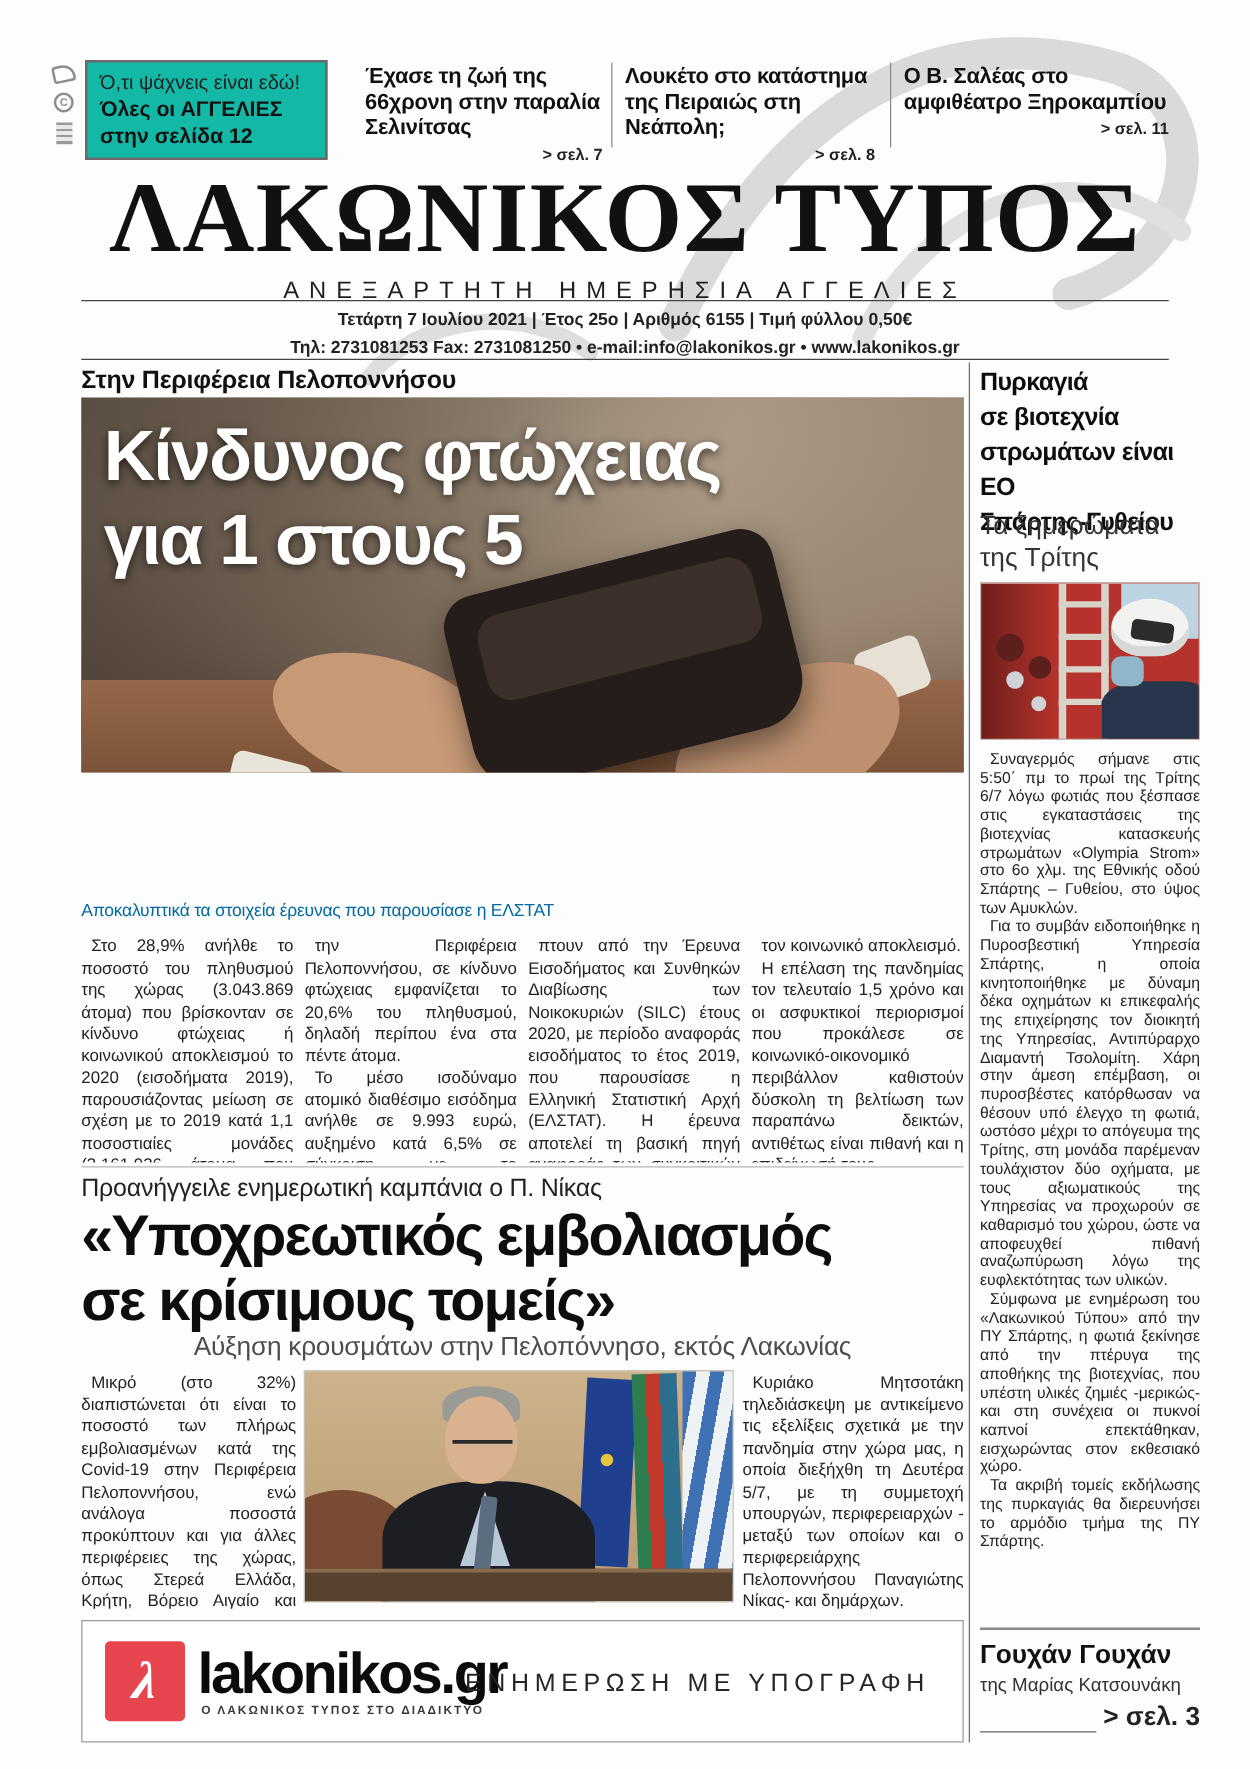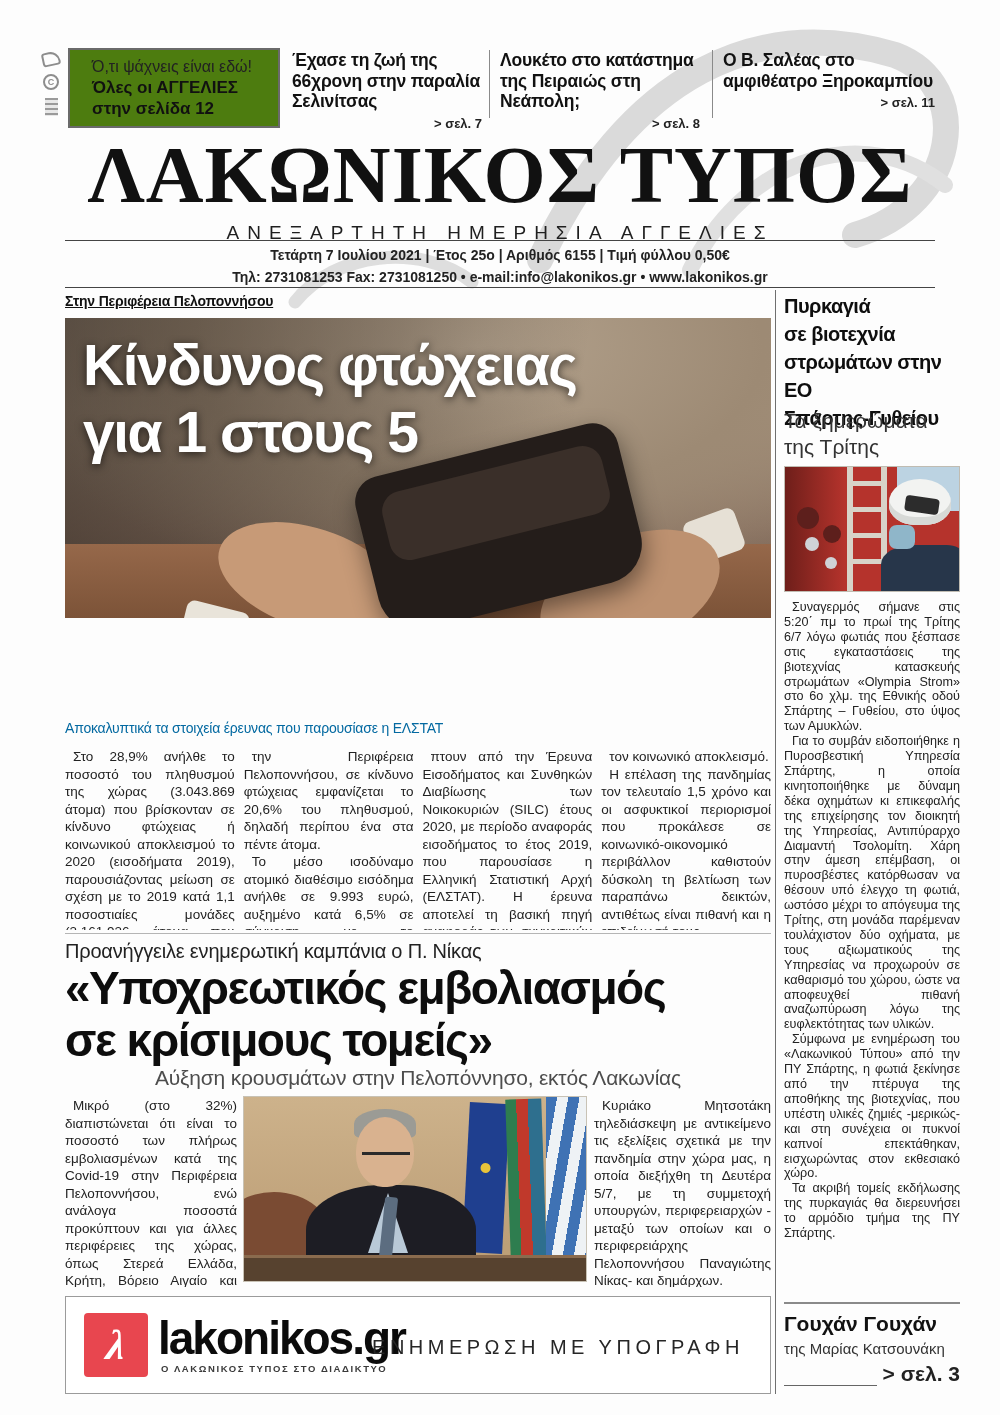--- a/index.html
+++ b/index.html
@@ -11,37 +11,37 @@
   
   .watermark { position:absolute; left:0; top:0; z-index:0; }
 
   
   .postal { left:40px; top:52px; width:22px; display:flex; flex-direction:column; gap:8px; align-items:center; }
   .postal .p1 { width:18px; height:14px; border:2px solid #8d8d8d; border-radius:3px 10px 3px 3px; transform:rotate(-12deg); }
   .postal .p2 { width:16px; height:16px; border:2px solid #8d8d8d; border-radius:50%; display:flex; align-items:center; justify-content:center; font-size:9px; color:#8d8d8d; font-weight:bold; }
   .postal .p3 { width:13px; height:18px; background:repeating-linear-gradient(#9a9a9a 0 2px, #e8e8e8 2px 5px); }
 
   
-  .ads-box { left:68px; top:48px; width:212px; height:80px; border:2px solid #6a6a6a; background:#4d7c0f; padding:7px 22px; line-height:1.25; }
+  .ads-box { left:68px; top:48px; width:194px; height:80px; border:2px solid #6a6a6a; background:#14b8a6; padding:7px 10px; line-height:1.25; }
   .ads-box .l1 { font-size:16px; color:#222; }
   .ads-box .l2, .ads-box .l3 { font-size:17px; font-weight:bold; color:#111; }
   .teaser { top:50px; }
   .teaser .t-title { font-size:17.5px; font-weight:bold; color:#111; line-height:1.18; letter-spacing:-0.2px; }
   .teaser .t-page { font-size:13px; font-weight:bold; color:#222; text-align:right; margin-top:4px; }
   .tsep { width:1px; background:#8a8a8a; top:50px; height:68px; }
 
   
   .mast-title { left:65px; top:130px; width:870px; text-align:center; font-family:"Liberation Serif", serif; font-weight:bold; font-size:80px; letter-spacing:1px; color:#111; white-space:nowrap; }
   .mast-sub { left:65px; top:222px; width:870px; text-align:center; font-size:19px; letter-spacing:8px; color:#1f1f1f; }
   .rule { left:65px; width:870px; height:1px; background:#444; }
   .dateline { left:65px; top:245px; width:870px; text-align:center; font-size:14px; font-weight:bold; color:#222; line-height:1.55; }
   .dateline .d2 { font-weight:bold; }
 
   
-  .kicker1 { left:65px; top:293px; font-size:14px; font-weight:bold; color:#111; letter-spacing:-0.2px;text-decoration:underline; }
+  .kicker1 { left:65px; top:293px; font-size:20px; font-weight:bold; color:#111; letter-spacing:-0.2px; }
   .lead-photo { left:65px; top:318px; width:706px; height:300px; overflow:hidden;
       background:linear-gradient(180deg,#9c8a77 0%, #a5917c 30%, #8a7362 70%, #6e5a4b 100%); }
   .lp-suit { position:absolute; left:-40px; top:-30px; width:820px; height:300px;
       background:radial-gradient(ellipse at 55% 20%, #b3a28d 0%, #9d8a74 45%, rgba(0,0,0,0) 75%); }
   .lp-dark { position:absolute; left:0; top:0; width:706px; height:280px;
       background:linear-gradient(100deg, rgba(35,28,24,0.55) 0%, rgba(35,28,24,0.25) 45%, rgba(0,0,0,0) 70%); }
   .lp-table { position:absolute; left:0; bottom:0; width:706px; height:74px;
       background:linear-gradient(180deg,#96684a 0%, #7c5338 100%); }
   .lp-wallet { position:absolute; left:300px; top:130px; width:270px; height:160px; background:#241d1a;
       border-radius:26px 26px 40px 40px; transform:rotate(-14deg); box-shadow:0 10px 24px rgba(0,0,0,0.45); }
@@ -245,21 +245,21 @@
     <div class="logo-word">lakonikos.gr</div>
     <div class="logo-tag">Ο ΛΑΚΩΝΙΚΟΣ ΤΥΠΟΣ ΣΤΟ ΔΙΑΔΙΚΤΥΟ</div>
     <div class="banner-slogan">ΕΝΗΜΕΡΩΣΗ ΜΕ ΥΠΟΓΡΑΦΗ</div>
   </div>
 
   <div class="abs main-vrule"></div>
 
   <div class="abs sb sb-headline">
     <div>Πυρκαγιά</div>
     <div>σε βιοτεχνία</div>
-    <div>στρωμάτων στην ΕΟ</div>
+    <div>στρωμάτων είναι ΕΟ</div>
     <div>Σπάρτης-Γυθείου</div>
   </div>
   <div class="abs sb sb-subhead">
     <div>Τα ξημερώματα</div>
     <div>της Τρίτης</div>
   </div>
 
   <div class="abs sb sb-photo">
     <div class="fp-shade"></div>
     <div class="fp-dial" style="left:12px; top:40px; width:22px; height:22px;"></div>
@@ -273,21 +273,21 @@
     <div class="fp-rung" style="top:66px;"></div>
     <div class="fp-rung" style="top:92px;"></div>
     <div class="fp-sky"></div>
     <div class="fp-body"></div>
     <div class="fp-mask"></div>
     <div class="fp-helmet"></div>
     <div class="fp-visor"></div>
   </div>
 
   <div class="abs sb sb-body">
-    <p>Συναγερμός σήμανε στις 5:20΄ πμ το πρωί της Τρίτης 6/7 λόγω φωτιάς που ξέσπασε στις εγκαταστάσεις της βιοτεχνίας κατασκευής στρωμάτων «Olympia Strom» στο 6ο χλμ. της Εθνικής οδού Σπάρτης – Γυθείου, στο ύψος των Αμυκλών.</p>
+    <p>Συναγερμός σήμανε στις 5:50΄ πμ το πρωί της Τρίτης 6/7 λόγω φωτιάς που ξέσπασε στις εγκαταστάσεις της βιοτεχνίας κατασκευής στρωμάτων «Olympia Strom» στο 6ο χλμ. της Εθνικής οδού Σπάρτης – Γυθείου, στο ύψος των Αμυκλών.</p>
     <p>Για το συμβάν ειδοποιήθηκε η Πυροσβεστική Υπηρεσία Σπάρτης, η οποία κινητοποιήθηκε με δύναμη δέκα οχημάτων κι επικεφαλής της επιχείρησης τον διοικητή της Υπηρεσίας, Αντιπύραρχο Διαμαντή Τσολομίτη. Χάρη στην άμεση επέμβαση, οι πυροσβέστες κατόρθωσαν να θέσουν υπό έλεγχο τη φωτιά, ωστόσο μέχρι το απόγευμα της Τρίτης, στη μονάδα παρέμεναν τουλάχιστον δύο οχήματα, με τους αξιωματικούς της Υπηρεσίας να προχωρούν σε καθαρισμό του χώρου, ώστε να αποφευχθεί πιθανή αναζωπύρωση λόγω της ευφλεκτότητας των υλικών.</p>
     <p>Σύμφωνα με ενημέρωση του «Λακωνικού Τύπου» από την ΠΥ Σπάρτης, η φωτιά ξεκίνησε από την πτέρυγα της αποθήκης της βιοτεχνίας, που υπέστη υλικές ζημιές -μερικώς- και στη συνέχεια οι πυκνοί καπνοί επεκτάθηκαν, εισχωρώντας στον εκθεσιακό χώρο.</p>
     <p>Τα ακριβή τομείς εκδήλωσης της πυρκαγιάς θα διερευνήσει το αρμόδιο τμήμα της ΠΥ Σπάρτης.</p>
   </div>
 
   <div class="abs sb sb-divider"></div>
   <div class="abs sb sb-more-title">Γουχάν Γουχάν</div>
   <div class="abs sb sb-more-byline">της Μαρίας Κατσουνάκη</div>
   <div class="abs sb sb-more-page">
     <span class="pl-line"></span>

